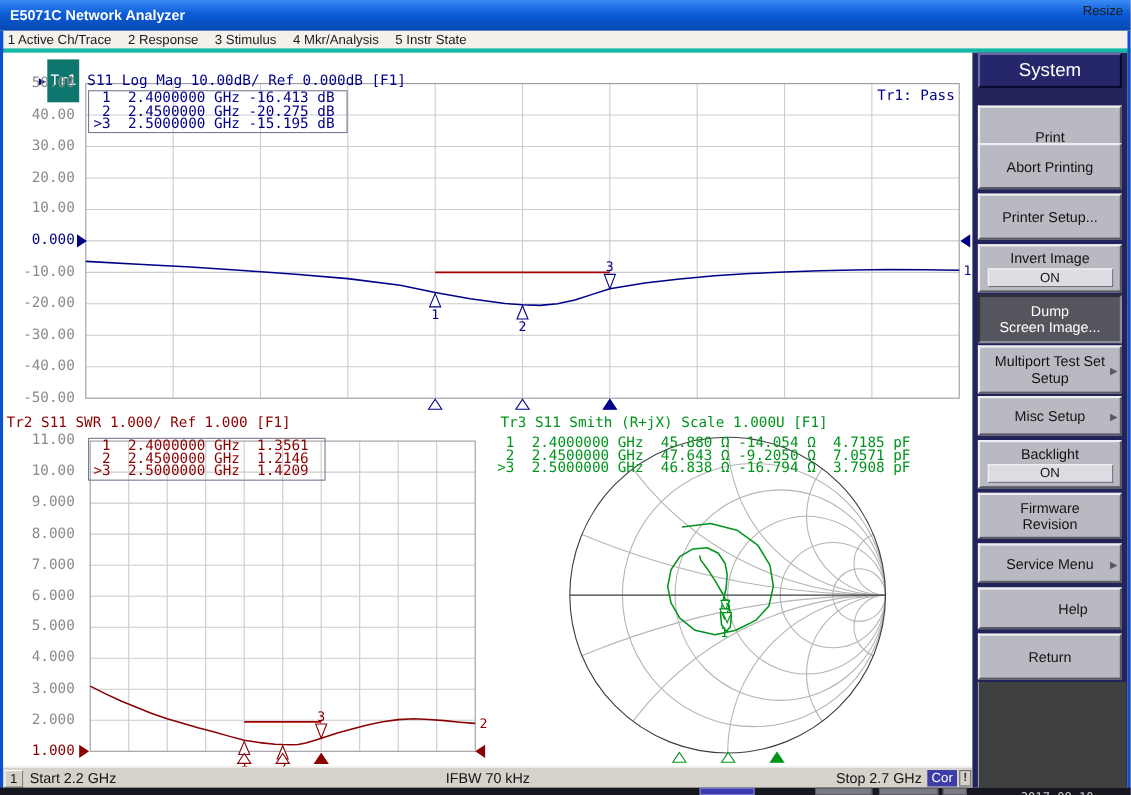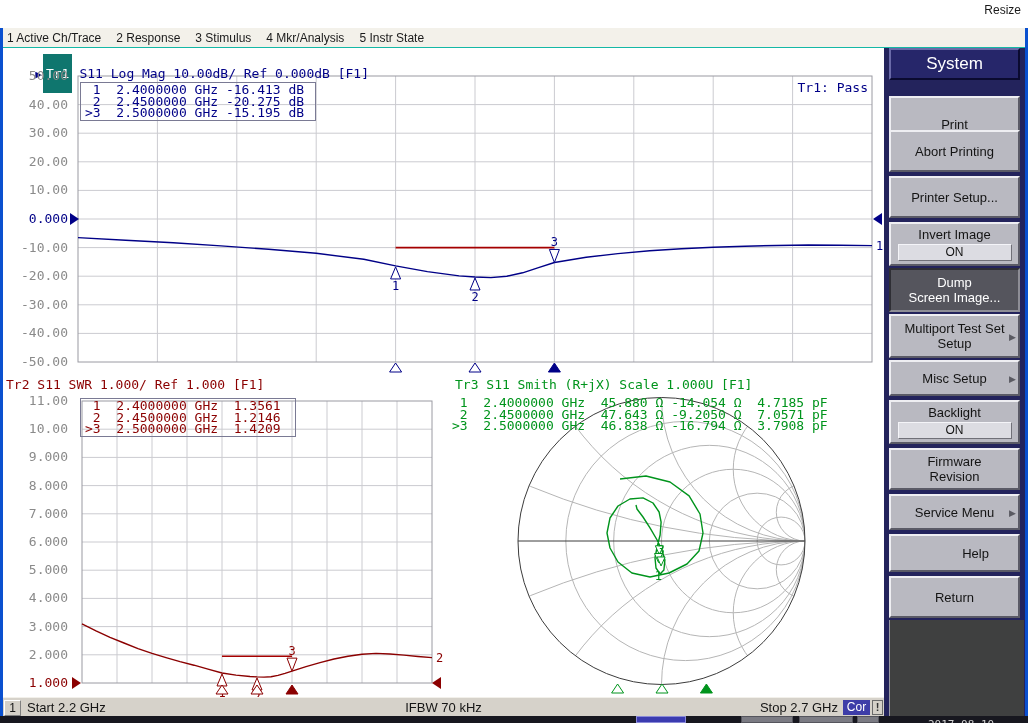--- a/index.html
+++ b/index.html
@@ -3,21 +3,21 @@
 <meta charset="utf-8">
 <style>
   html,body{margin:0;padding:0;background:#555;}
   #window{position:relative;width:1028px;height:723px;background:#fff;overflow:hidden;
           font-family:"Liberation Sans",sans-serif;}
   .abs{position:absolute;}
   .mono{font-family:"DejaVu Sans Mono",monospace;}
   #titlebar{left:0;top:0;width:1028px;height:28px;
     background:linear-gradient(180deg,#3b8bf5 0%,#0c5cd8 45%,#0747b0 100%);
     color:#fff;font-weight:bold;font-size:13px;line-height:28px;padding-left:9px;box-sizing:border-box;}
-  #menubar{left:0;top:28px;width:1028px;height:20px;background:#f3f1ea;border-bottom:1px solid #14b8a6;
+  #menubar{left:0;top:28px;width:1028px;height:20px;background:#f3f1ea;border-bottom:4px solid #14b8a6;
     box-sizing:border-box;font-size:12px;color:#1a1a1a;display:flex;align-items:center;gap:15px;padding-left:7px;}
   .menu-item{cursor:default;}
   #resize-item{position:absolute;right:7px;top:3px;font-size:12px;color:#1a1a1a;}
   #screen{left:3px;top:48px;width:881px;height:649px;background:#ffffff;}
   #winborder-l{left:0;top:28px;width:3px;height:695px;background:#0a50cf;}
   #winborder-r{left:1025px;top:28px;width:3px;height:695px;background:#0a50cf;}
   #plots{left:0;top:0;width:1028px;height:723px;pointer-events:none;}
   .ylab{position:absolute;width:58px;text-align:right;font-size:13px;line-height:14px;
         font-family:"DejaVu Sans Mono",monospace;color:#8a8a8a;}
   .trhdr{position:absolute;font-size:13px;font-family:"DejaVu Sans Mono",monospace;white-space:pre;}
@@ -38,20 +38,23 @@
     font-size:17px;display:flex;align-items:center;justify-content:center;
     border-top:2px solid #6a6aa8;border-left:2px solid #6a6aa8;border-right:2px solid #0a0a30;border-bottom:2px solid #0a0a30;box-sizing:border-box;}
   #sidebar-gray{position:absolute;left:5px;top:572px;width:134px;height:96px;background:#3f4040;border-left:1px solid #9a9aa2;}
   #taskstrip{left:0;top:716px;width:1028px;height:7px;background:#17171f;overflow:hidden;}
 </style>
 </head>
 <body>
 
 <div id="window">
 
+  <div class="abs" id="titlebar">
+    <span>E5071C Network Analyzer</span>
+  </div>
 
   <div class="abs" id="menubar">
       <span class="menu-item">1 Active Ch/Trace</span>
       <span class="menu-item">2 Response</span>
       <span class="menu-item">3 Stimulus</span>
       <span class="menu-item">4 Mkr/Analysis</span>
       <span class="menu-item">5 Instr State</span>
     </div>
   <div id="resize-item">Resize</div>
 

